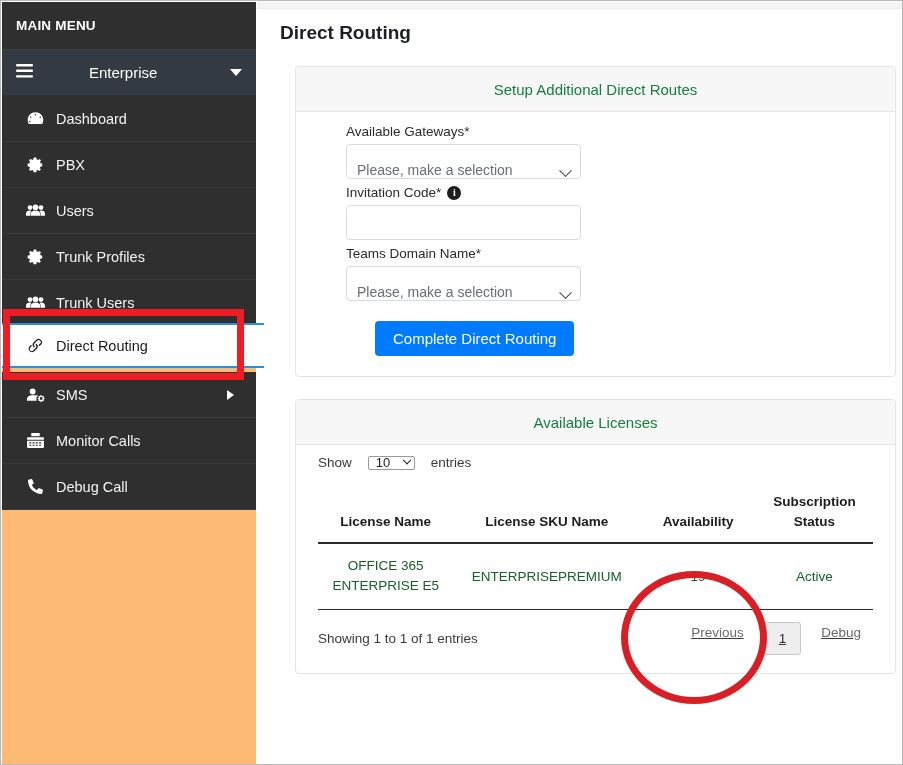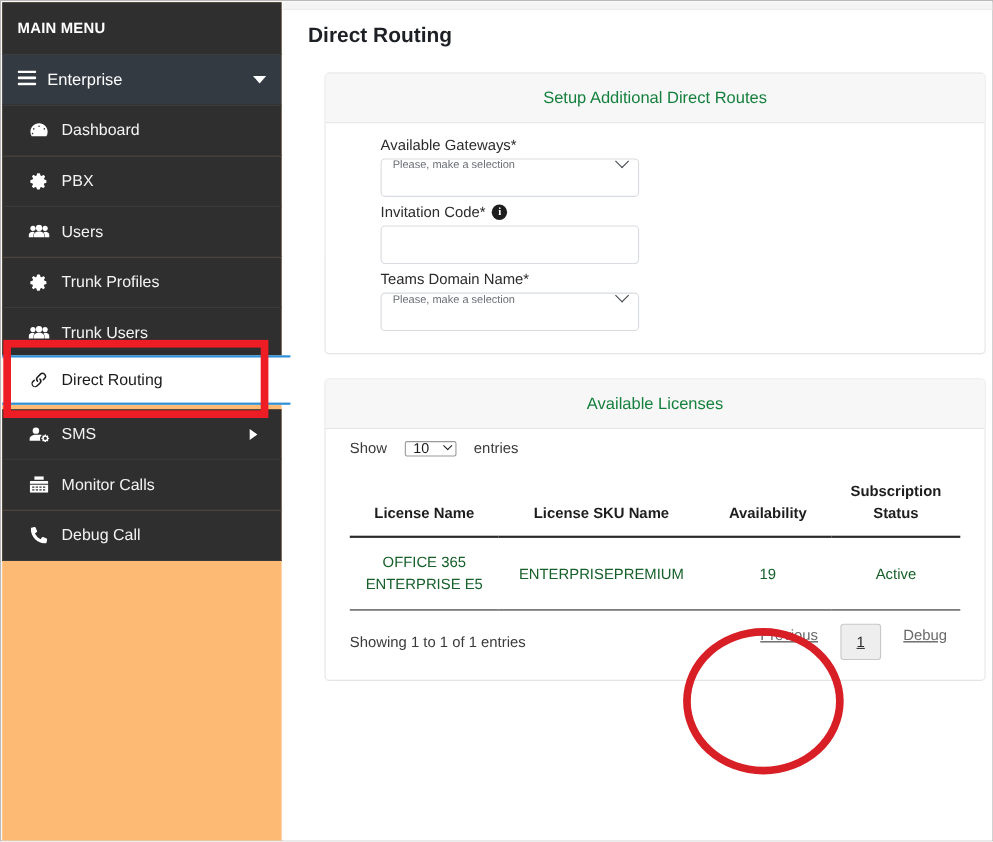--- a/index.html
+++ b/index.html
@@ -39,20 +39,21 @@
     border-bottom: 1px solid #3d3d3d;
   }
   .menu-enterprise {
     height: 46px;
     display: flex; align-items: center;
     padding: 0 14px 0 14px;
     background: #343a42;
     font-size: 15px;
     color: #fdfdfd;
     border-bottom: 1px solid #2a2f35;
+    gap: 46px;
   }
   .menu-enterprise .label { flex: 1; margin-left: 10px; }
   .caret-down {
     width: 0; height: 0;
     border-left: 6px solid transparent;
     border-right: 6px solid transparent;
     border-top: 7px solid #ffffff;
   }
   .caret-right {
     width: 0; height: 0;
@@ -168,24 +169,24 @@
     font-weight: bold;
     font-family: "Liberation Serif", serif;
     line-height: 1;
   }
   .select-box, .text-box {
     width: 235px;
     height: 35px;
     border: 1px solid #d8dbdf;
     border-radius: 4px;
     background: #ffffff;
-    font-size: 10px;
+    font-size: 14px;
     color: #6a6f75;
     padding: 0 10px;
-    display: flex; align-items: flex-start;
+    display: flex; align-items: flex-end;
   }
   .select-box .sel-val { flex: 1; white-space: nowrap; }
   .chev {
     width: 9px; height: 9px;
     border-right: 1.6px solid #44484d;
     border-bottom: 1.6px solid #44484d;
     transform: rotate(45deg) translate(-2px,-2px);
     flex: 0 0 auto;
   }
   .text-box { color: #2b2b2b; }
@@ -428,20 +429,21 @@
         <div class="form-row">
           <div class="form-label">
             <span>Teams Domain Name*</span>
           </div>
           <div class="select-box">
             <span class="sel-val">Please, make a selection</span>
             <span class="chev"></span>
           </div>
         </div>
 
+        <button class="btn-primary">Complete Direct Routing</button>
       </div>
     </section>
 
     <section class="card">
       <div class="card-heading">Available Licenses</div>
 
       <div class="dt-length">
         <span>Show</span>
         <span class="mini-select">
           <span>10</span>

